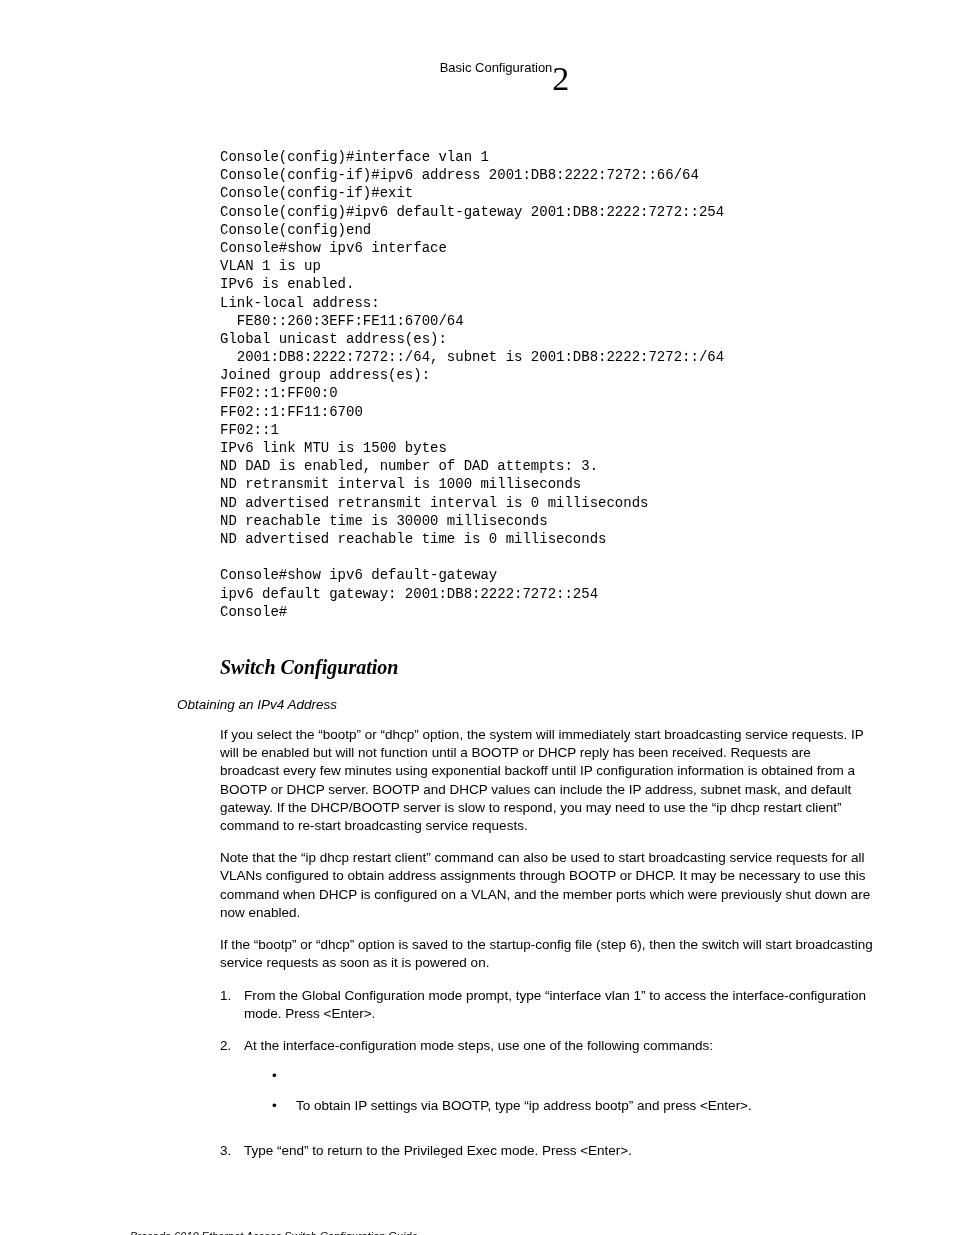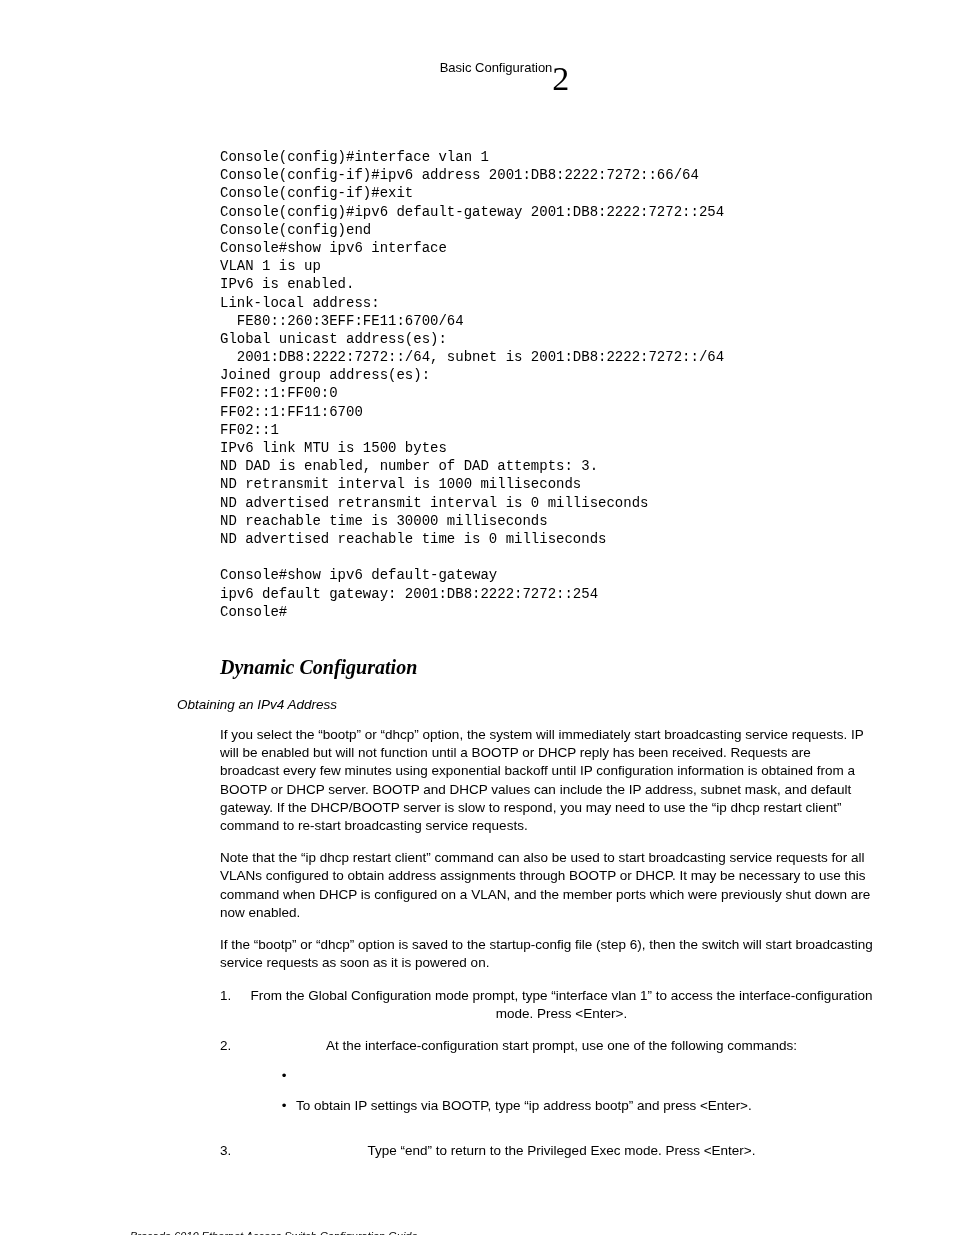--- a/index.html
+++ b/index.html
@@ -65,21 +65,20 @@
     }
     .step-item {
       margin-bottom: 14px;
       display: flex;
     }
     .step-num {
       flex: 0 0 24px;
     }
     .step-text {
       flex: 1;
-      text-align: center;
     }
     .bullet-list {
       margin-top: 12px;
     }
     .bullet-item {
       margin-bottom: 12px;
       display: flex;
       margin-left: 28px;
     }
     .bullet-mark {
@@ -125,37 +124,37 @@
 ND DAD is enabled, number of DAD attempts: 3.
 ND retransmit interval is 1000 milliseconds
 ND advertised retransmit interval is 0 milliseconds
 ND reachable time is 30000 milliseconds
 ND advertised reachable time is 0 milliseconds
 
 Console#show ipv6 default-gateway
 ipv6 default gateway: 2001:DB8:2222:7272::254
 Console#</div>
 
-  <div class="section-title">Dynamic Configuration</div>
+  <div class="section-title">Switch Configuration</div>
 
   <div class="subsection-title">Obtaining an IPv4 Address</div>
 
   <div class="body-text">If you select the “bootp” or “dhcp” option, the system will immediately start broadcasting service requests. IP will be enabled but will not function until a BOOTP or DHCP reply has been received. Requests are broadcast every few minutes using exponential backoff until IP configuration information is obtained from a BOOTP or DHCP server. BOOTP and DHCP values can include the IP address, subnet mask, and default gateway. If the DHCP/BOOTP server is slow to respond, you may need to use the “ip dhcp restart client” command to re-start broadcasting service requests.</div>
   <div class="body-text">Note that the “ip dhcp restart client” command can also be used to start broadcasting service requests for all VLANs configured to obtain address assignments through BOOTP or DHCP. It may be necessary to use this command when DHCP is configured on a VLAN, and the member ports which were previously shut down are now enabled.</div>
   <div class="body-text">If the “bootp” or “dhcp” option is saved to the startup-config file (step 6), then the switch will start broadcasting service requests as soon as it is powered on.</div>
 
   <div class="step-list">
     <div class="step-item">
       <span class="step-num">1.</span>
       <span class="step-text">From the Global Configuration mode prompt, type “interface vlan 1” to access the interface-configuration mode. Press &lt;Enter&gt;.</span>
     </div>
     <div class="step-item">
       <span class="step-num">2.</span>
       <span class="step-text">
-        <span>At the interface-configuration start prompt, use one of the following commands:</span>
+        <span>At the interface-configuration mode steps, use one of the following commands:</span>
         <div class="bullet-list">
           <div class="bullet-item">
             <span class="bullet-mark">•</span>
           </div>
           <div class="bullet-item">
             <span class="bullet-mark">•</span>
             <span>To obtain IP settings via BOOTP, type “ip address bootp” and press &lt;Enter&gt;.</span>
           </div>
         </div>
       </span>

